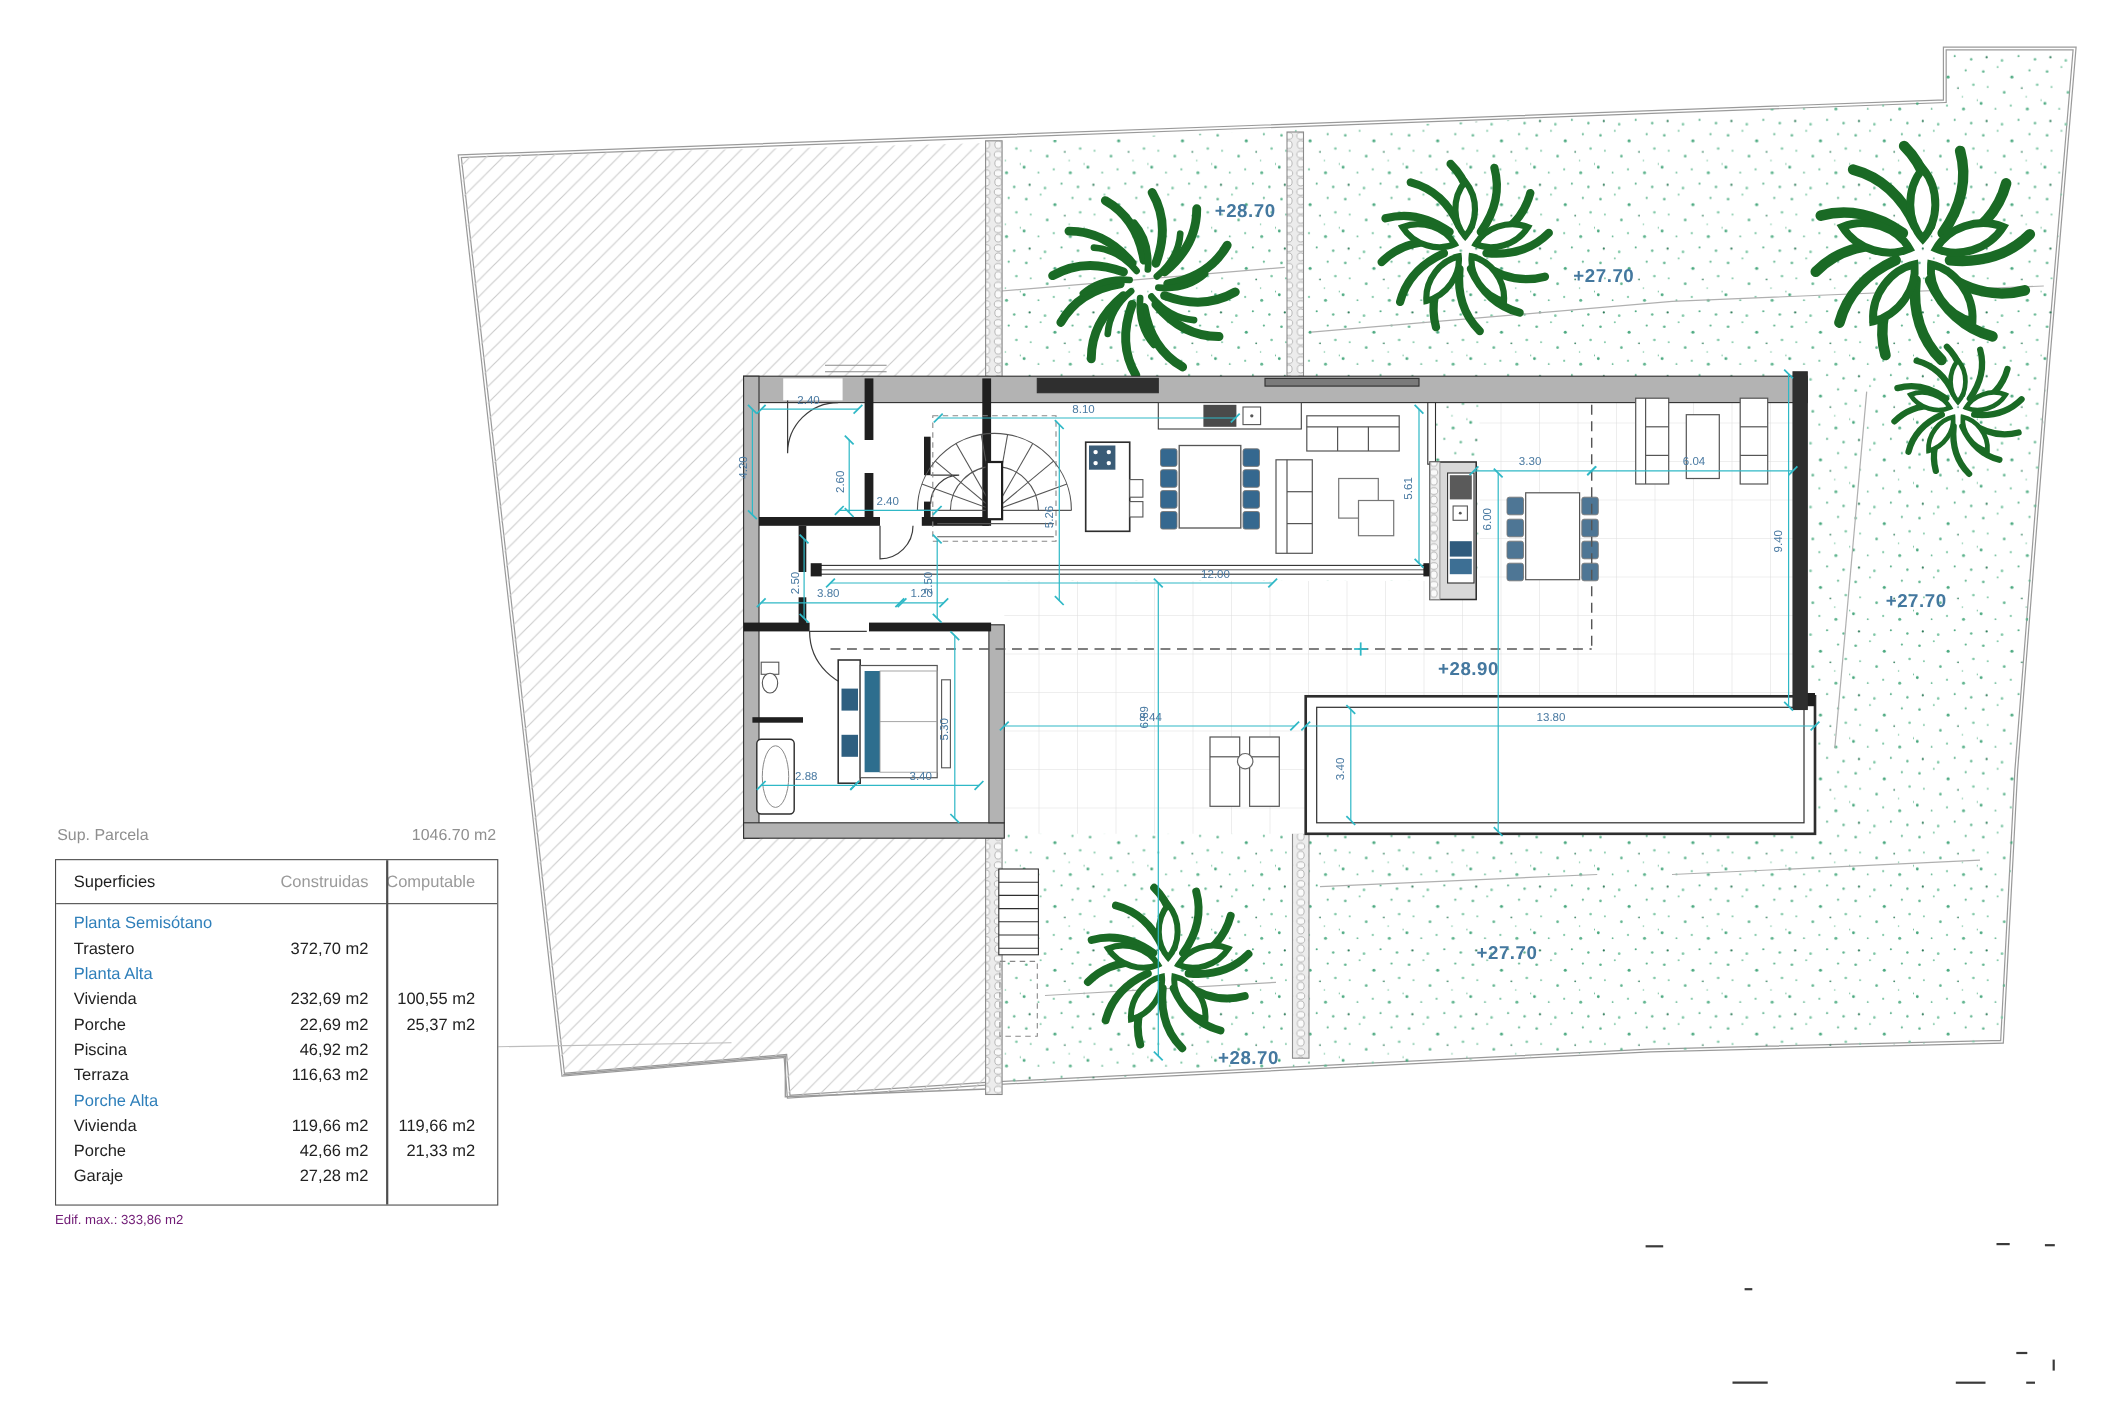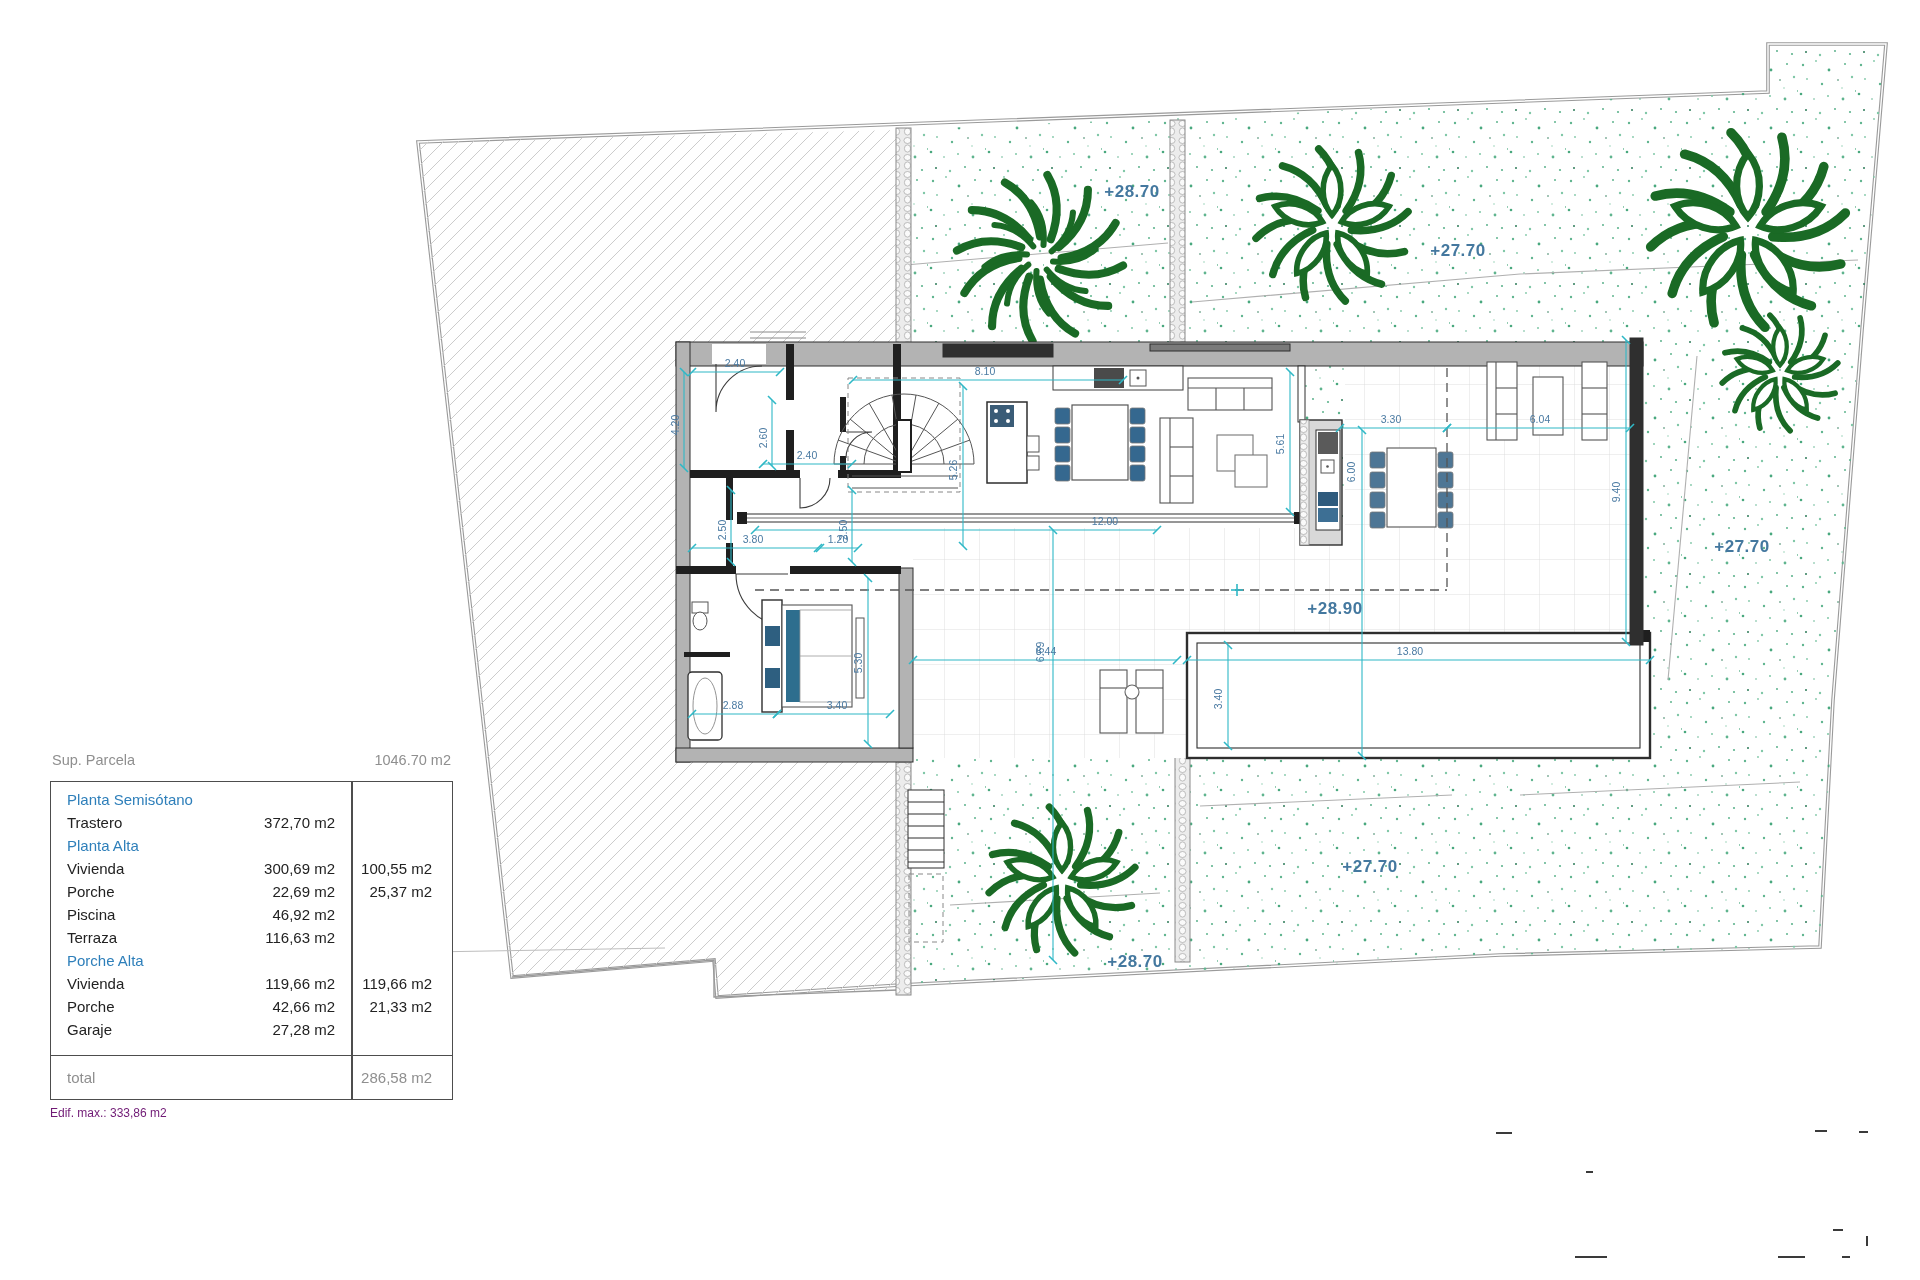--- a/index.html
+++ b/index.html
@@ -431,35 +431,40 @@
   </g>
 </svg>
 
 <div class="panel">
   <div class="sup">
     <span>Sup. Parcela</span>
     <span>1046.70 m2</span>
   </div>
   <div class="box">
     <div class="vline"></div>
+    <div class="trow thead">
+      <span class="c1">Superficies</span>
+      <span class="c2">Construidas</span>
+      <span class="c3">Computable</span>
+    </div>
     <div class="tbody">
       <div class="trow sect">
         <span class="c1">Planta Semisótano</span>
       </div>
       <div class="trow">
         <span class="c1">Trastero</span>
         <span class="c2">372,70 m2</span>
         <span class="c3"></span>
       </div>
       <div class="trow sect">
         <span class="c1">Planta Alta</span>
       </div>
       <div class="trow">
         <span class="c1">Vivienda</span>
-        <span class="c2">300,69 m2</span>
+        <span class="c2">232,69 m2</span>
         <span class="c3">100,55 m2</span>
       </div>
       <div class="trow">
         <span class="c1">Porche</span>
         <span class="c2">22,69 m2</span>
         <span class="c3">25,37 m2</span>
       </div>
       <div class="trow">
         <span class="c1">Piscina</span>
         <span class="c2">46,92 m2</span>
@@ -481,23 +486,18 @@
       <div class="trow">
         <span class="c1">Porche</span>
         <span class="c2">42,66 m2</span>
         <span class="c3">21,33 m2</span>
       </div>
       <div class="trow">
         <span class="c1">Garaje</span>
         <span class="c2">27,28 m2</span>
         <span class="c3"></span>
       </div>
-    </div>
-    <div class="trow tfoot">
-      <span class="c1">total</span>
-      <span class="c2"></span>
-      <span class="c3">286,58 m2</span>
     </div>
   </div>
   <div class="note">Edif. max.: 333,86 m2</div>
 </div>
 
 </div>
 
 </body></html>

